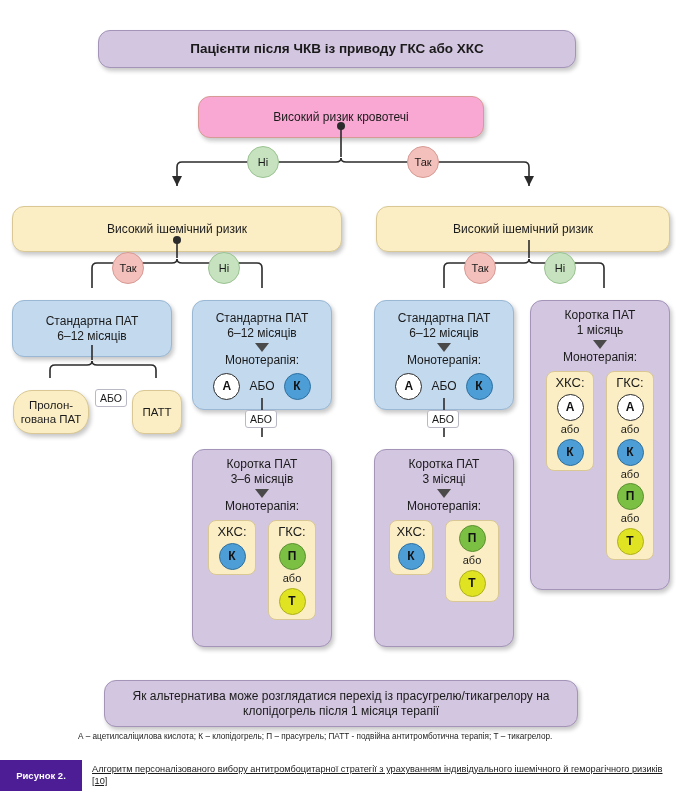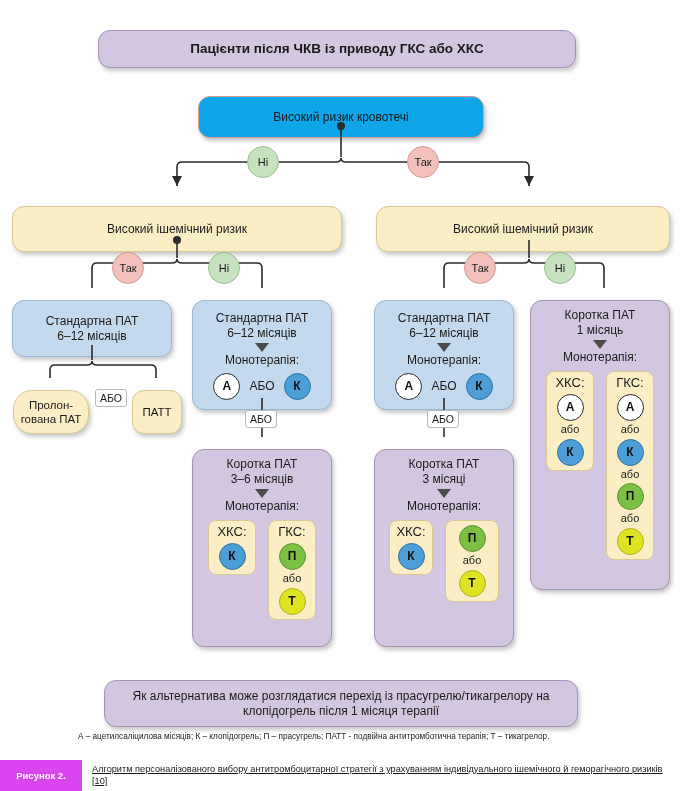--- a/index.html
+++ b/index.html
@@ -22,21 +22,21 @@
     display:flex;
     flex-direction:column;
     align-items:center;
     justify-content:center;
     text-align:center;
     line-height:1.25;
     box-shadow:2px 3px 4px rgba(0,0,0,.22);
     margin-top:12px;
   }
   .purple{background:#d3c6e0;border-color:#a394b8;}
-  .pink{background:#0ea5e9;border-color:#d79a94;}
+  .pink{background:#f9a8d4;border-color:#d79a94;}
   .yellow{background:#fbeec5;border-color:#d9c893;}
   .blue{background:#c3d9ee;border-color:#9ab8d4;}
 
   .title-box{font-weight:bold;font-size:13.5px;}
   .node .t{font-size:12px;}
   .node .t.small{font-size:11.5px;}
 
   
   .pill{
     position:absolute;
@@ -103,21 +103,21 @@
   .cards-row{display:flex;gap:12px;align-items:flex-start;justify-content:center;margin-top:4px;}
 
   
   .footnote{
     position:absolute;left:78px;top:732px;width:540px;
     font-size:8.2px;color:#1a1a1a;text-align:left;
   }
   .capbar{position:absolute;left:0;top:760px;width:681px;height:31px;}
   .capbar .tag{
     position:absolute;left:0;top:0;width:82px;height:31px;
-    background:#d946ef;color:#ffffff;
+    background:#4c1d95;color:#ffffff;
     display:flex;align-items:center;justify-content:center;
     font-size:9.5px;font-weight:bold;
   }
   .capbar .txt{
     position:absolute;left:92px;top:3px;width:575px;
     font-size:9.2px;line-height:1.32;color:#1a1a1a;text-decoration:underline;
   }
 </style>
 </head>
 <body>
@@ -304,20 +304,20 @@
         <span class="sep">або</span>
         <span class="circ t">Т</span>
       </div>
     </div>
   </div>
 
   <div class="node purple" style="left:104px;top:668px;width:474px;height:47px;padding:4px 14px;">
     <span class="t">Як альтернатива може розглядатися перехід із прасугрелю/тикагрелору на клопідогрель після 1 місяця терапії</span>
   </div>
 
-  <div class="footnote">А – ацетилсаліцилова місяців; К – клопідогрель; П – прасугрель; ПАТТ - подвійна антитромботична терапія; Т – тикагрелор.</div>
+  <div class="footnote">А – ацетилсаліцилова кислота; К – клопідогрель; П – прасугрель; ПАТТ - подвійна антитромботична терапія; Т – тикагрелор.</div>
 
   <div class="capbar">
     <div class="tag">Рисунок 2.</div>
     <div class="txt">Алгоритм персоналізованого вибору антитромбоцитарної стратегії з урахуванням індивідуального ішемічного й геморагічного ризиків [10]</div>
   </div>
 
 </div>
 
 </body></html>

